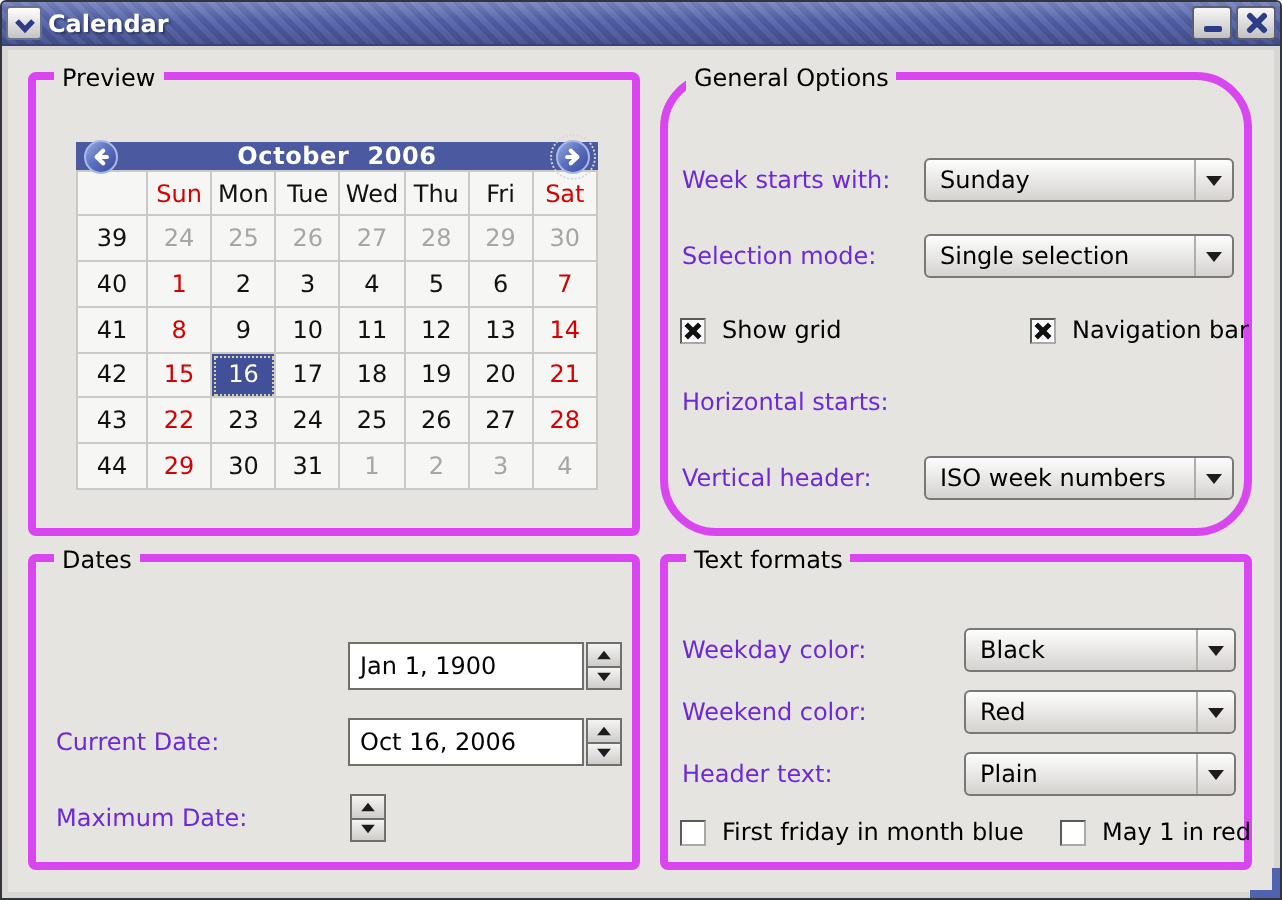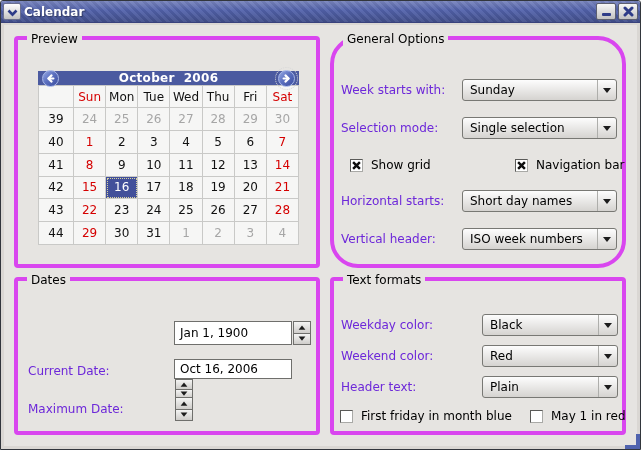--- a/index.html
+++ b/index.html
@@ -267,21 +267,21 @@
               <div class="spin-btn">
                   <i class="tri-up"></i>
                 </div>
               <div class="spin-btn">
                   <i class="tri-down"></i>
                 </div>
             </div>
           </div>
 
           <div class="lbl" style="left:10px; top:79px;">Current Date:</div>
-          <div class="spinbox" style="left:156px; top:78px;flex-direction:column;">
+          <div class="spinbox" style="left:156px; top:78px;">
             <div class="spin-field">Oct 16, 2006</div>
             <div class="spin-btns">
               <div class="spin-btn">
                   <i class="tri-up"></i>
                 </div>
               <div class="spin-btn">
                   <i class="tri-down"></i>
                 </div>
             </div>
           </div>
@@ -311,44 +311,38 @@
           </div>
 
           <div class="lbl" style="left:7px; top:77px;">Selection mode:</div>
           <div class="combo" style="left:128px; top:77px; width:155px;">
             <span class="combo-text">Single selection</span>
             <span class="combo-arrow">
                 <i class="tri-down"></i>
               </span>
           </div>
 
-          <div class="check-row" style="left:16px; top:118px;">
+          <div class="check-row" style="left:6px; top:118px;">
             <span class="checkbox checked">
               <svg width="11" height="11" viewBox="0 0 12 12">
                   <path d="M2.3 2.3 L9.7 9.7 M9.7 2.3 L2.3 9.7" stroke="#101010" stroke-width="2.7"></path>
                 </svg>
             </span>
             <span class="check-label">Show grid</span>
           </div>
           <div class="check-row" style="left:181px; top:118px;">
             <span class="checkbox checked">
               <svg width="11" height="11" viewBox="0 0 12 12">
                   <path d="M2.3 2.3 L9.7 9.7 M9.7 2.3 L2.3 9.7" stroke="#101010" stroke-width="2.7"></path>
                 </svg>
             </span>
             <span class="check-label">Navigation bar</span>
           </div>
 
           <div class="lbl" style="left:7px; top:150px;">Horizontal starts:</div>
-          <div class="combo" style="left:128px; top:150px; width:155px;">
-            <span class="combo-text">Short day names</span>
-            <span class="combo-arrow">
-                <i class="tri-down"></i>
-              </span>
-          </div>
 
           <div class="lbl" style="left:7px; top:188px;">Vertical header:</div>
           <div class="combo" style="left:128px; top:188px; width:155px;">
             <span class="combo-text">ISO week numbers</span>
             <span class="combo-arrow">
                 <i class="tri-down"></i>
               </span>
           </div>
         </div>
 

